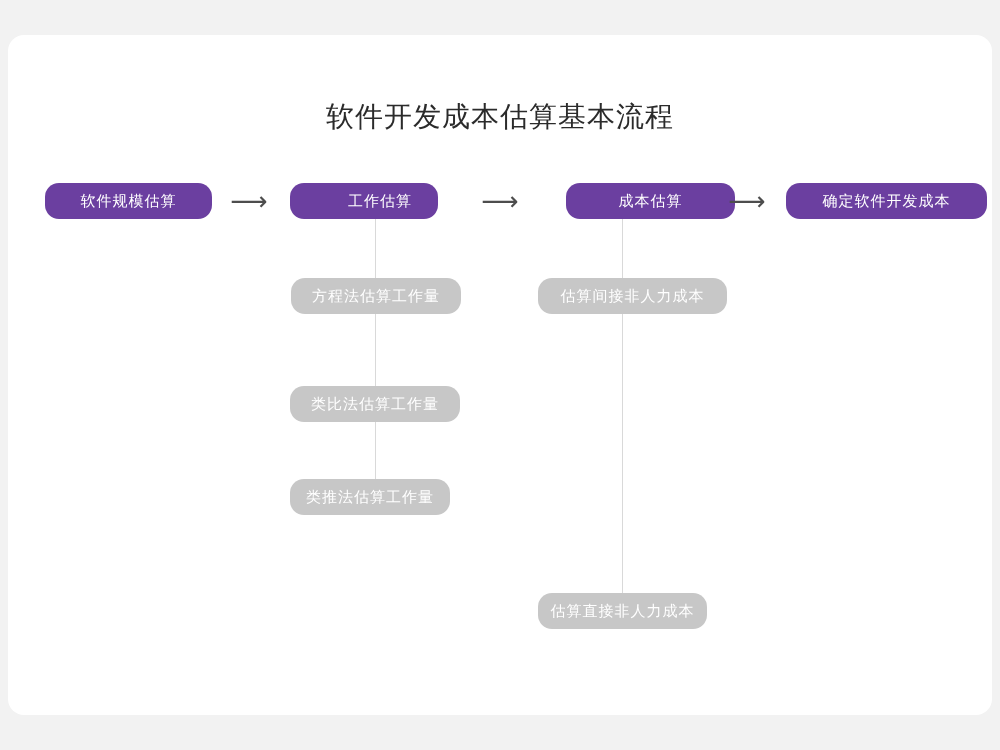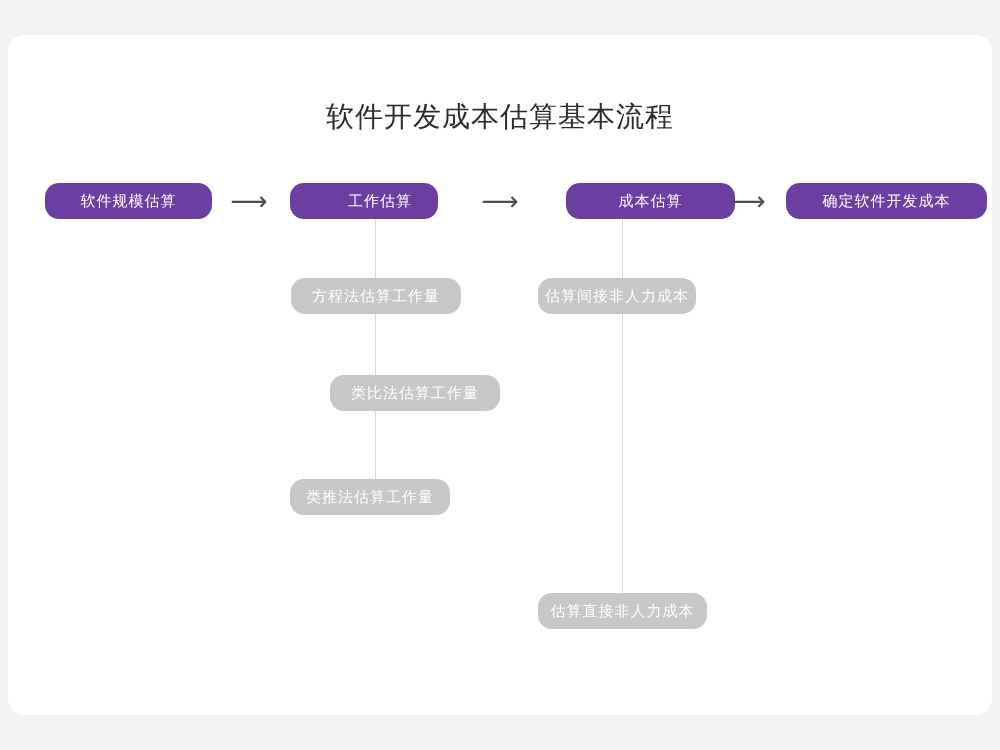--- a/index.html
+++ b/index.html
@@ -87,23 +87,23 @@
   <div class="flow-arrow" style="left:478px; top:183px;">⟶</div>
 
   <div class="node primary" style="left:538px; top:183px; width:169px;margin-left:28px;">成本估算</div>
 
   <div class="flow-arrow" style="left:725px; top:183px;">⟶</div>
 
   <div class="node primary" style="left:786px; top:183px; width:201px;">确定软件开发成本</div>
 
   <div class="node sub" style="left:291px; top:278px; width:170px;">方程法估算工作量</div>
 
-  <div class="node sub" style="left:290px; top:375px; width:170px;margin-left:40px;">类比法估算工作量</div>
+  <div class="node sub" style="left:290px; top:386px; width:170px;">类比法估算工作量</div>
 
   <div class="node sub" style="left:290px; top:479px; width:160px;">类推法估算工作量</div>
 
-  <div class="node sub" style="left:538px; top:278px; width:158px;">估算间接非人力成本</div>
+  <div class="node sub" style="left:538px; top:278px; width:189px;">估算间接非人力成本</div>
 
 
 
   <div class="node sub" style="left:538px; top:593px; width:169px;">估算直接非人力成本</div>
 
 </div>
 
 </body></html>

